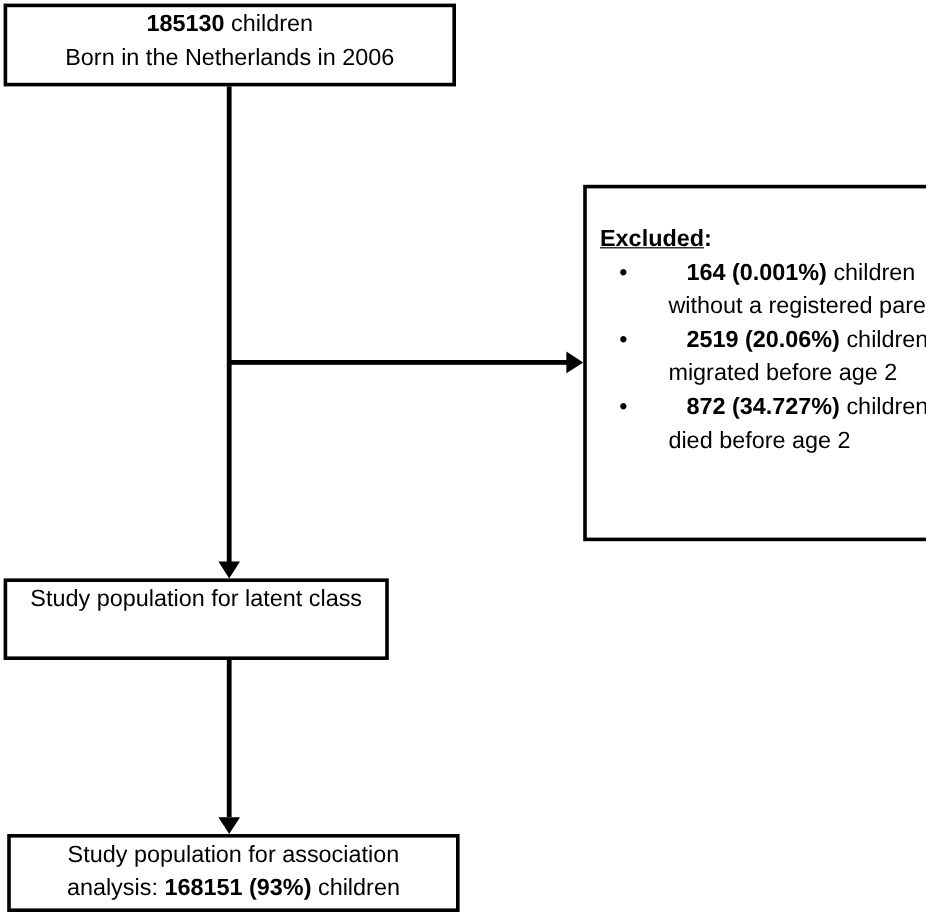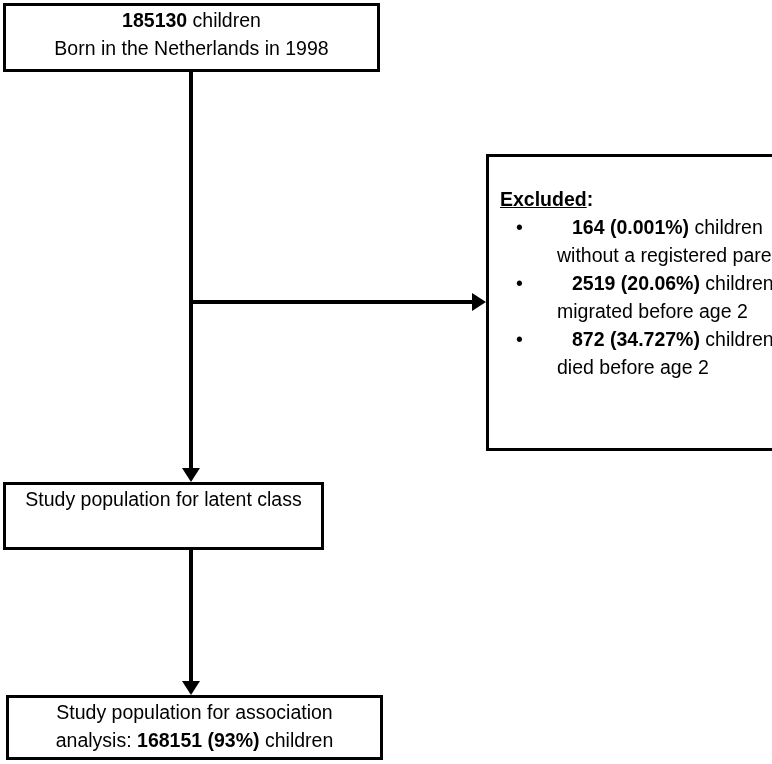--- a/index.html
+++ b/index.html
@@ -138,21 +138,21 @@
   #trunk-2-head { left: 182px; top: 681px; }
 </style>
 </head>
 <body>
 
 <div id="canvas">
 
   <div class="node-box" id="box-cohort">
     <div>
       <div><span class="b">185130</span><span> children</span></div>
-      <div>Born in the Netherlands in 1998</div>
+      <div>Born in the Netherlands in 2006</div>
     </div>
   </div>
 
   <div id="box-excluded">
     <div class="excl-title"><span class="u">Excluded</span><span>:</span></div>
 
     <div class="excl-item">
       <span class="excl-bullet">•</span><span class="excl-strong">164 (0.001%)</span> <span class="excl-rest">children without a registered parent</span>
     </div>
 

